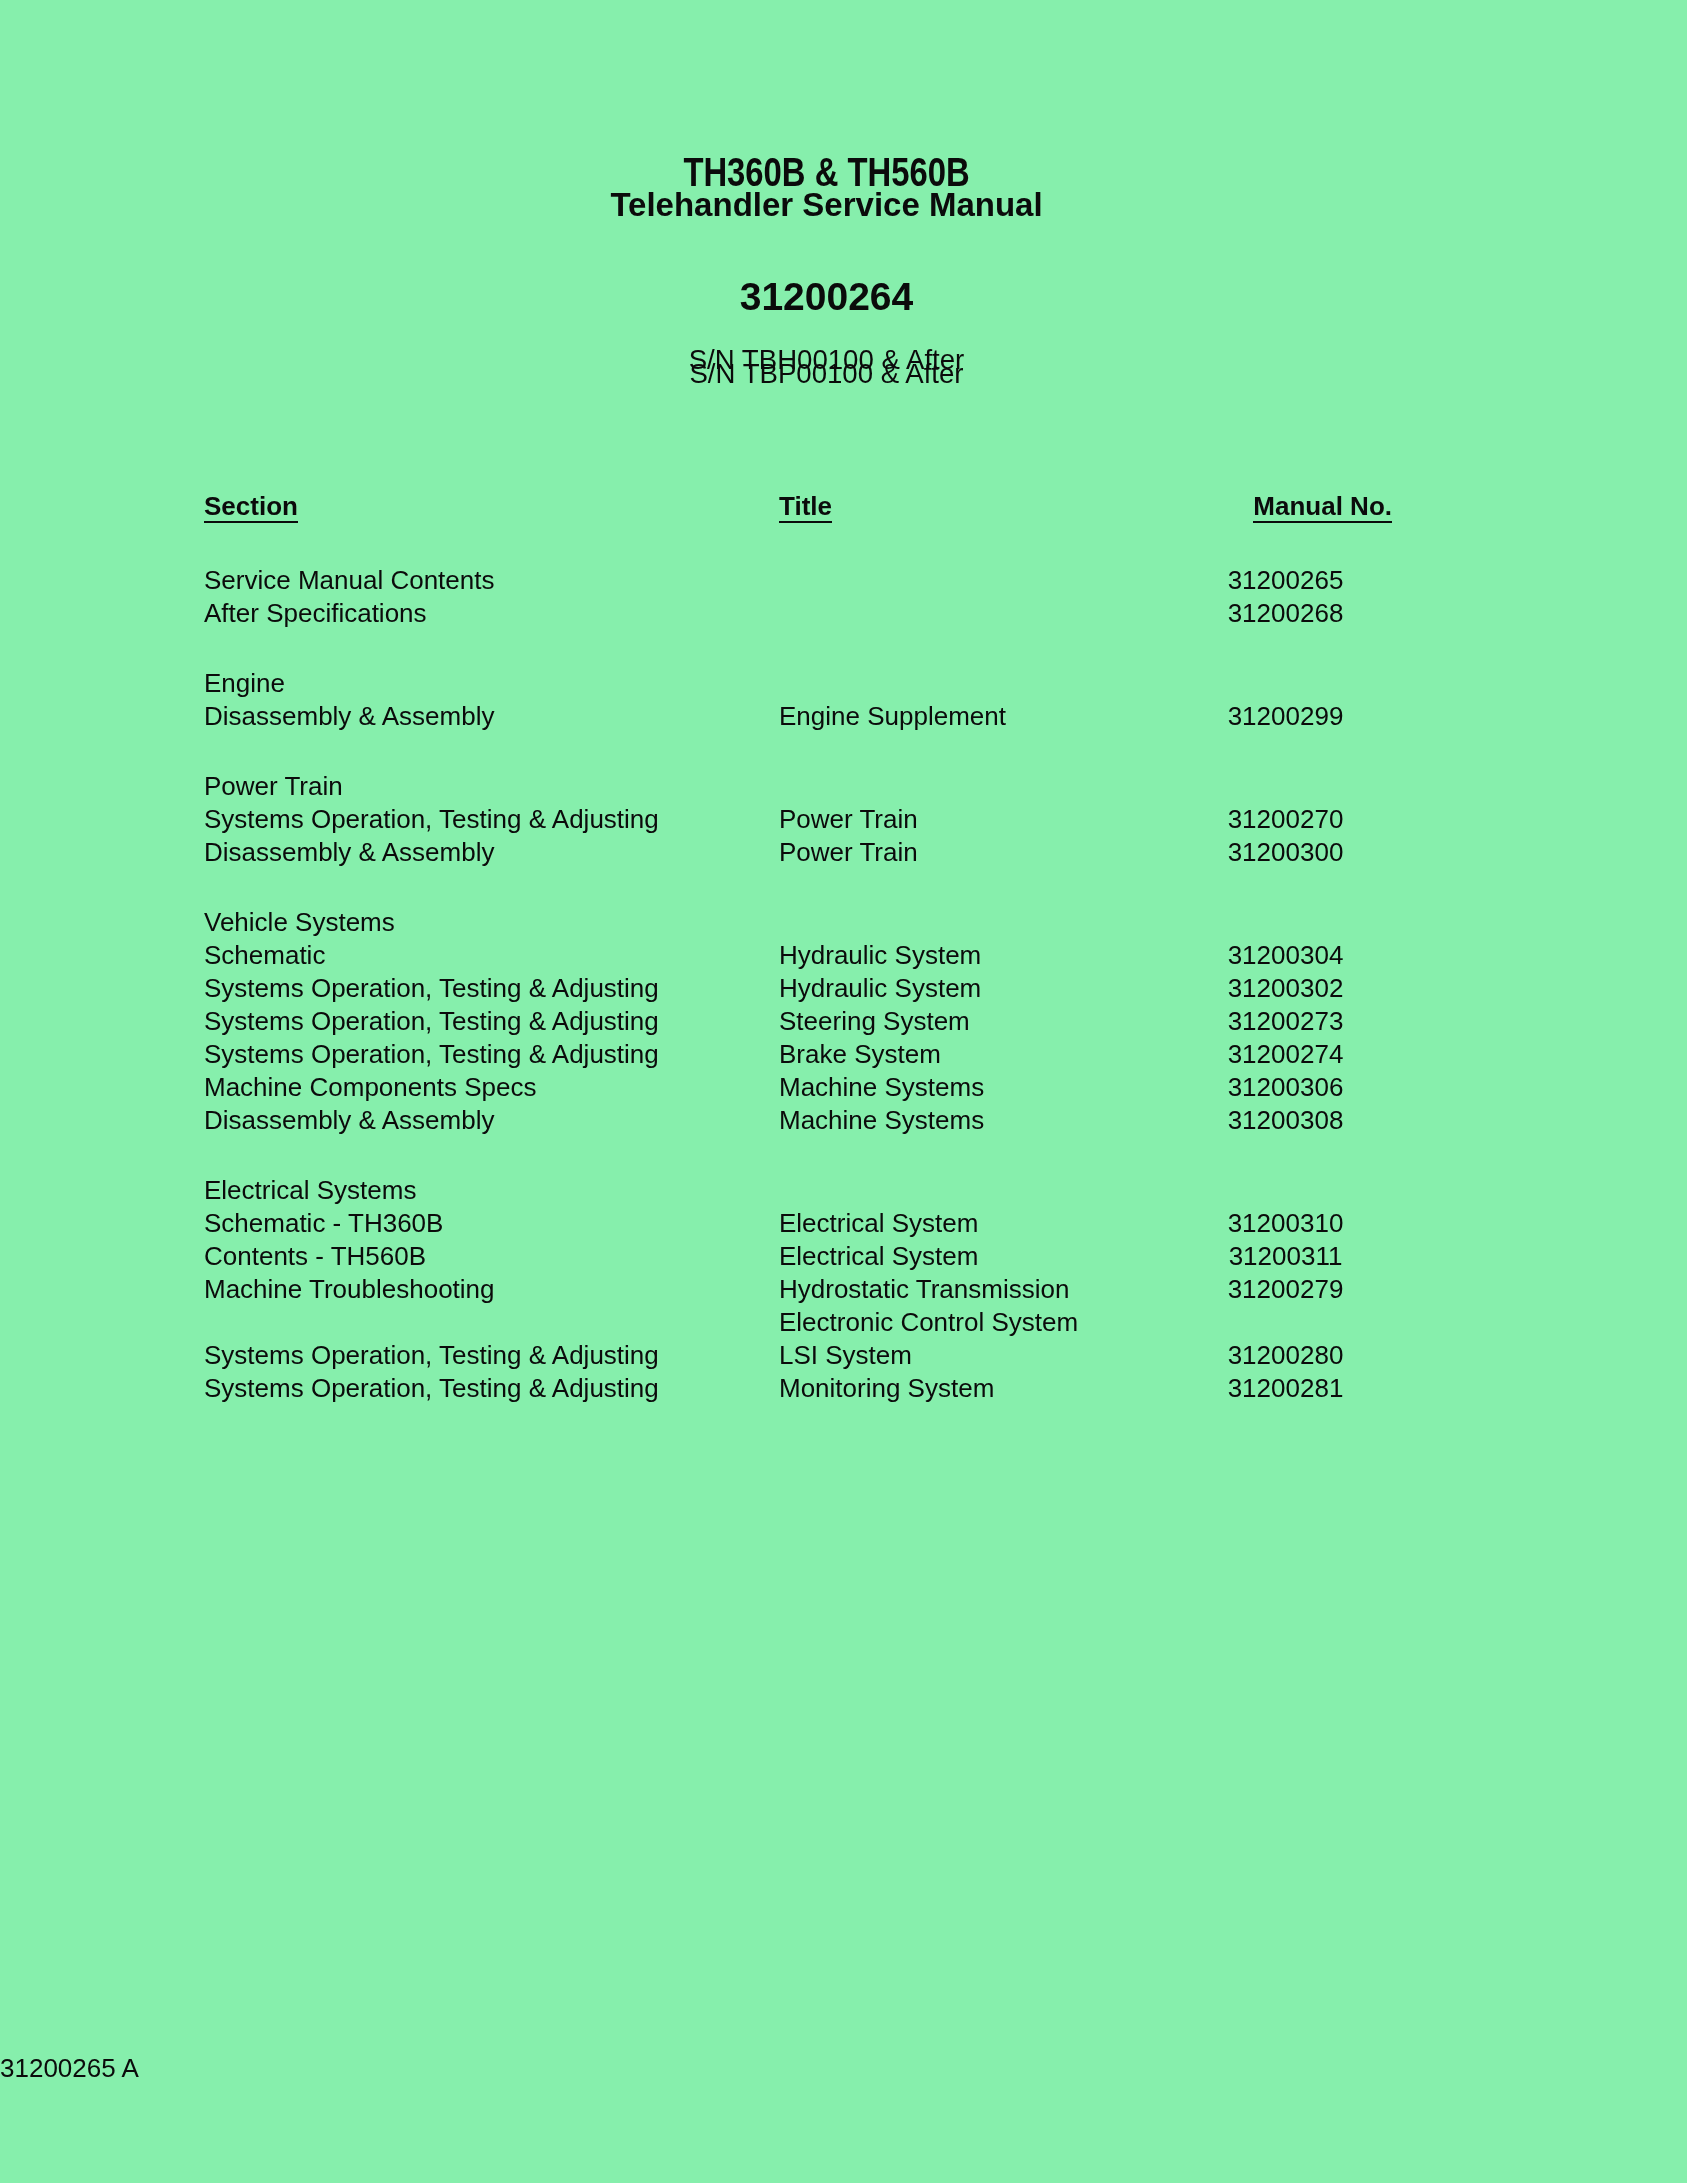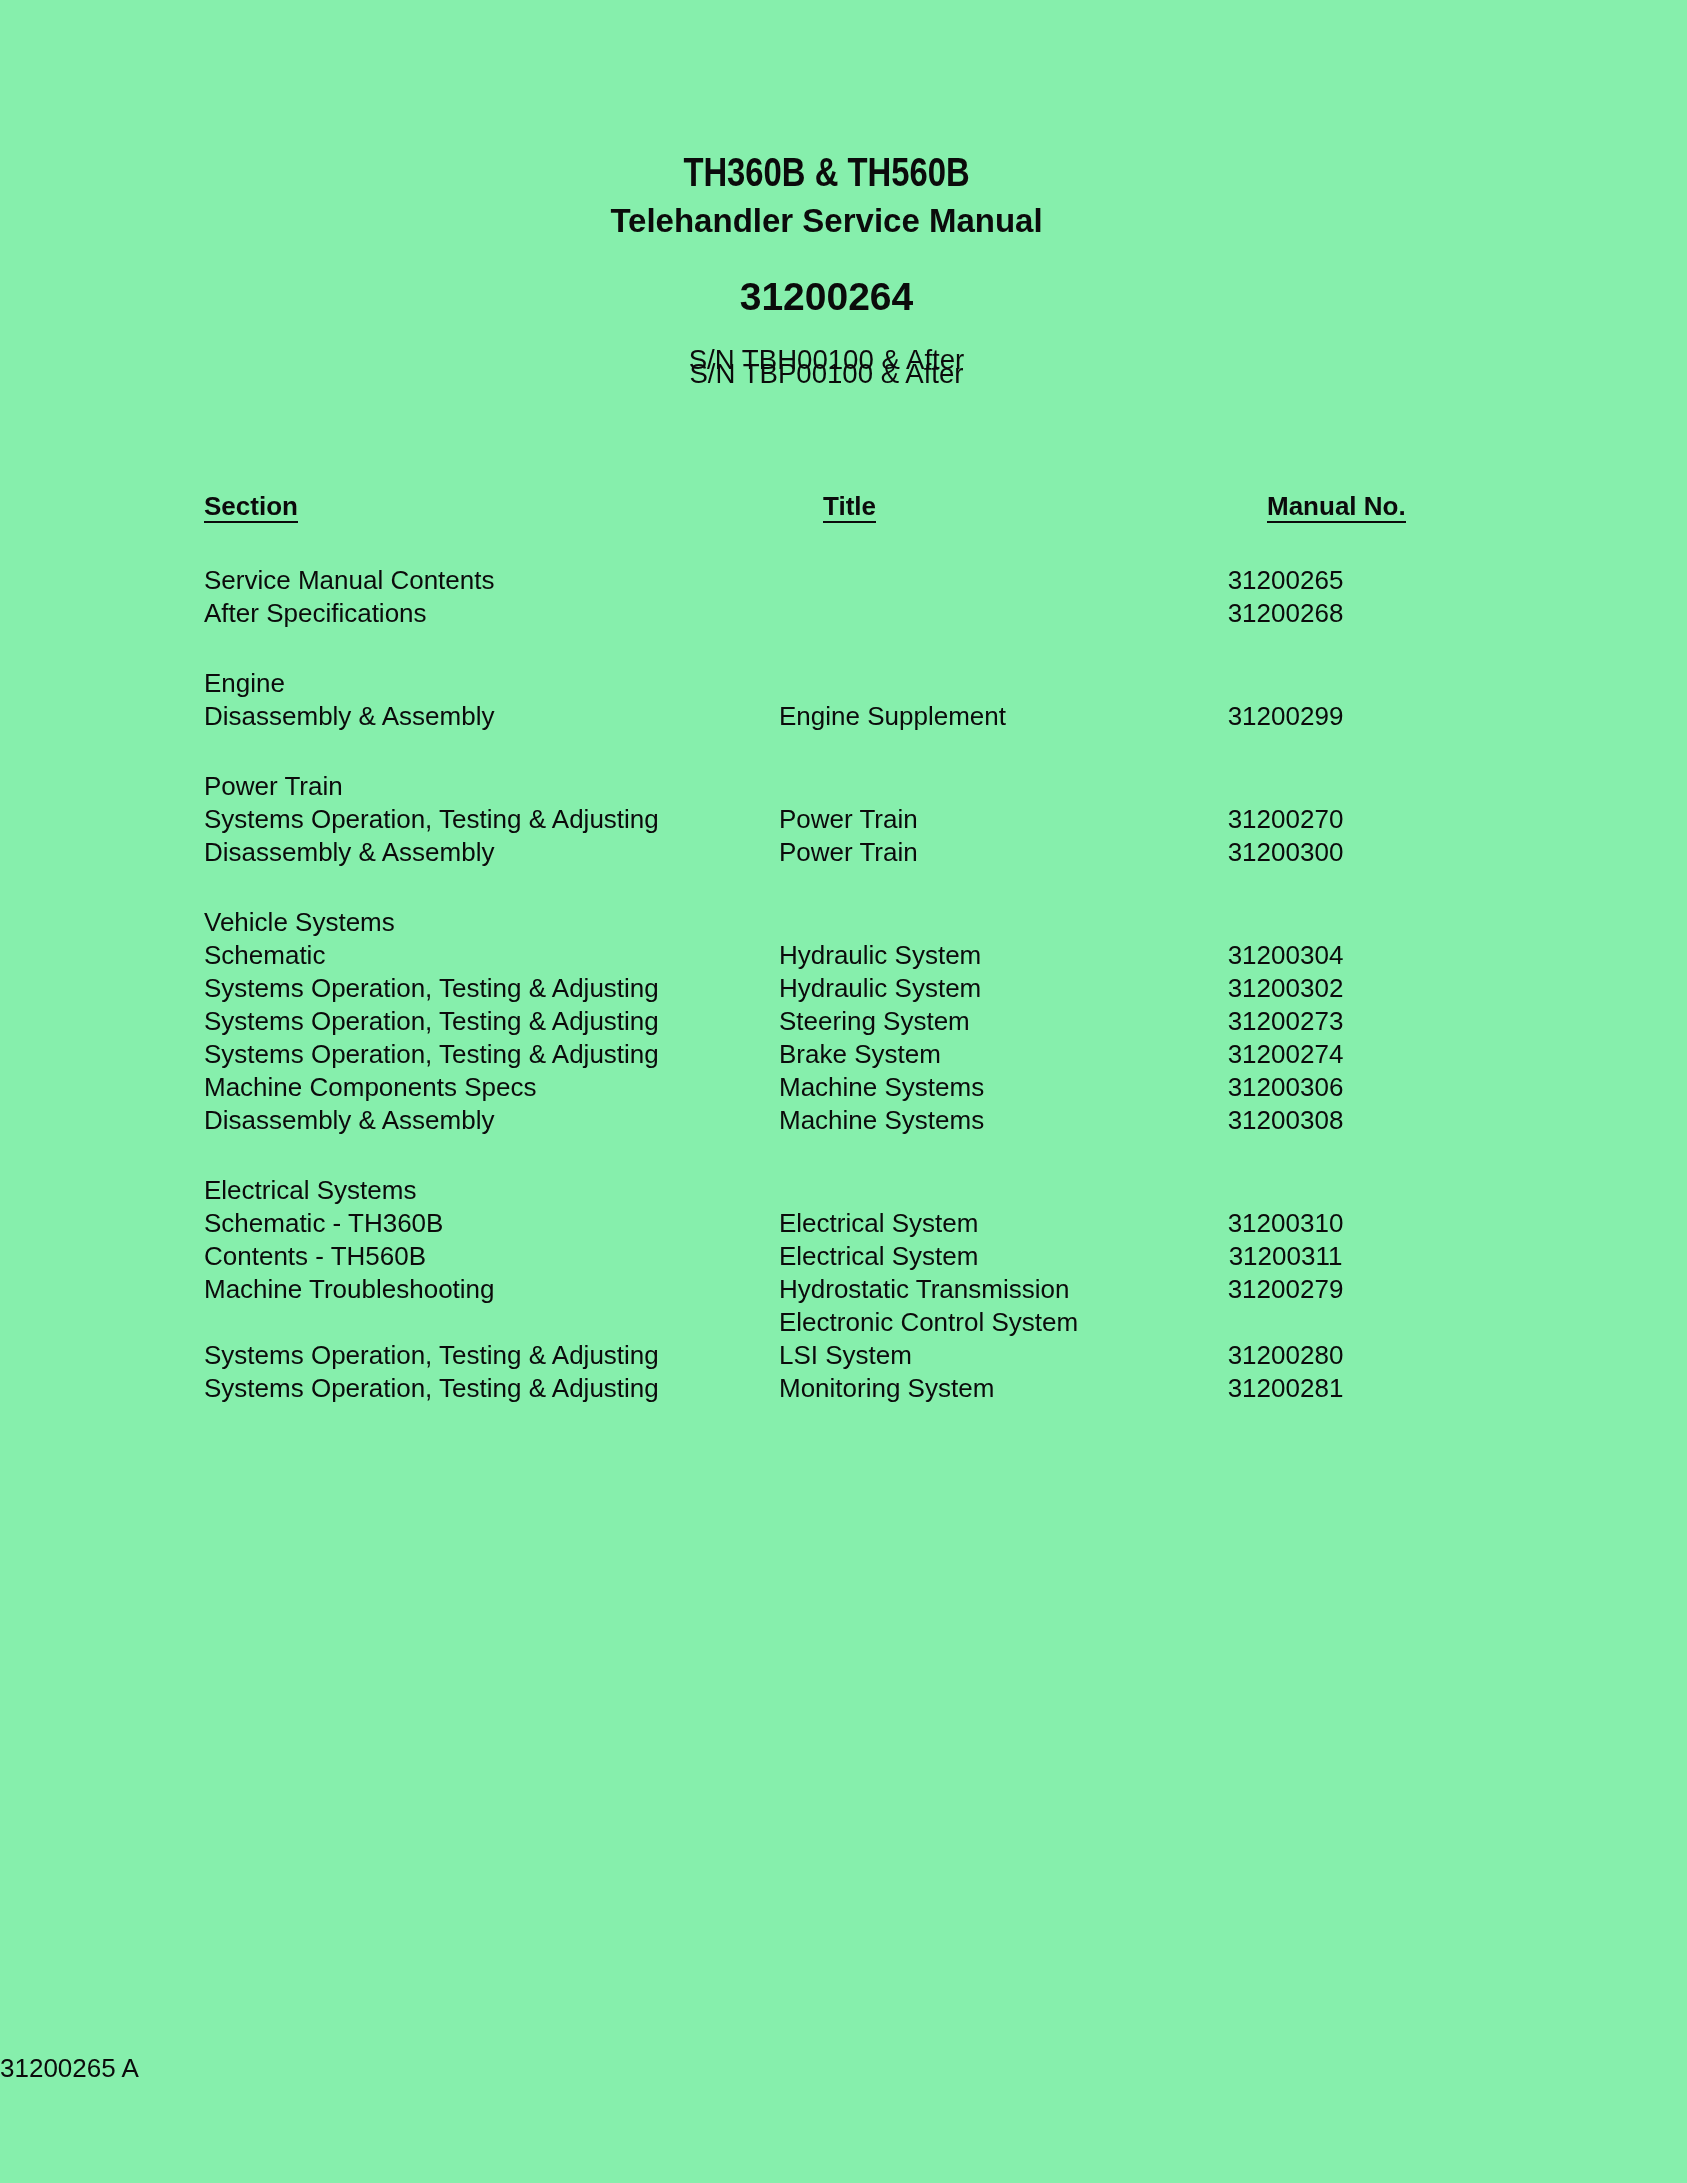--- a/index.html
+++ b/index.html
@@ -12,36 +12,36 @@
     font-family: "Liberation Sans", "DejaVu Sans", sans-serif;
     overflow: hidden;
   }
   
   .doc-header { position: absolute; top: 0; left: 0; width: 1653px; text-align: center; }
   .doc-header > div { position: absolute; left: 0; width: 100%; white-space: nowrap; }
   .title1 {
     top: 152px; font-size: 40px; line-height: 40px; font-weight: 700;
     transform: scaleX(0.82); transform-origin: 50% 50%;
   }
-  .title2 { top: 204px; font-size: 33px; line-height: 33px; font-weight: 700; }
+  .title2 { top: 188px; font-size: 33px; line-height: 33px; font-weight: 700; }
   .manual-number { top: 280px; font-size: 39px; line-height: 34px; font-weight: 700; }
   .serial1 { top: 346px; font-size: 27.6px; line-height: 27.6px; }
   .serial2 { top: 360px; font-size: 27.6px; line-height: 27.6px; }
   
   .toc { position: absolute; left: 204px; top: 491px; width: 1188px; }
   .row {
     display: grid;
     grid-template-columns: 575px 400px 1fr;
     height: 33px;
     line-height: 33px;
     font-size: 26px;
     white-space: nowrap;
   }
   .row .c3 { text-align: center; }
-  .header-row { height: 36px; gap: 44px; }
+  .header-row { height: 36px; }
   .colhead {
     font-weight: 700;
     justify-self: start;
     border-bottom: 2.8px solid #0b0b0b;
     padding-bottom: 0px;
     line-height: 30px;
     height: 30px;
   }
   .c3.colhead { justify-self: end; }
   .group { margin-top: 37px; }

